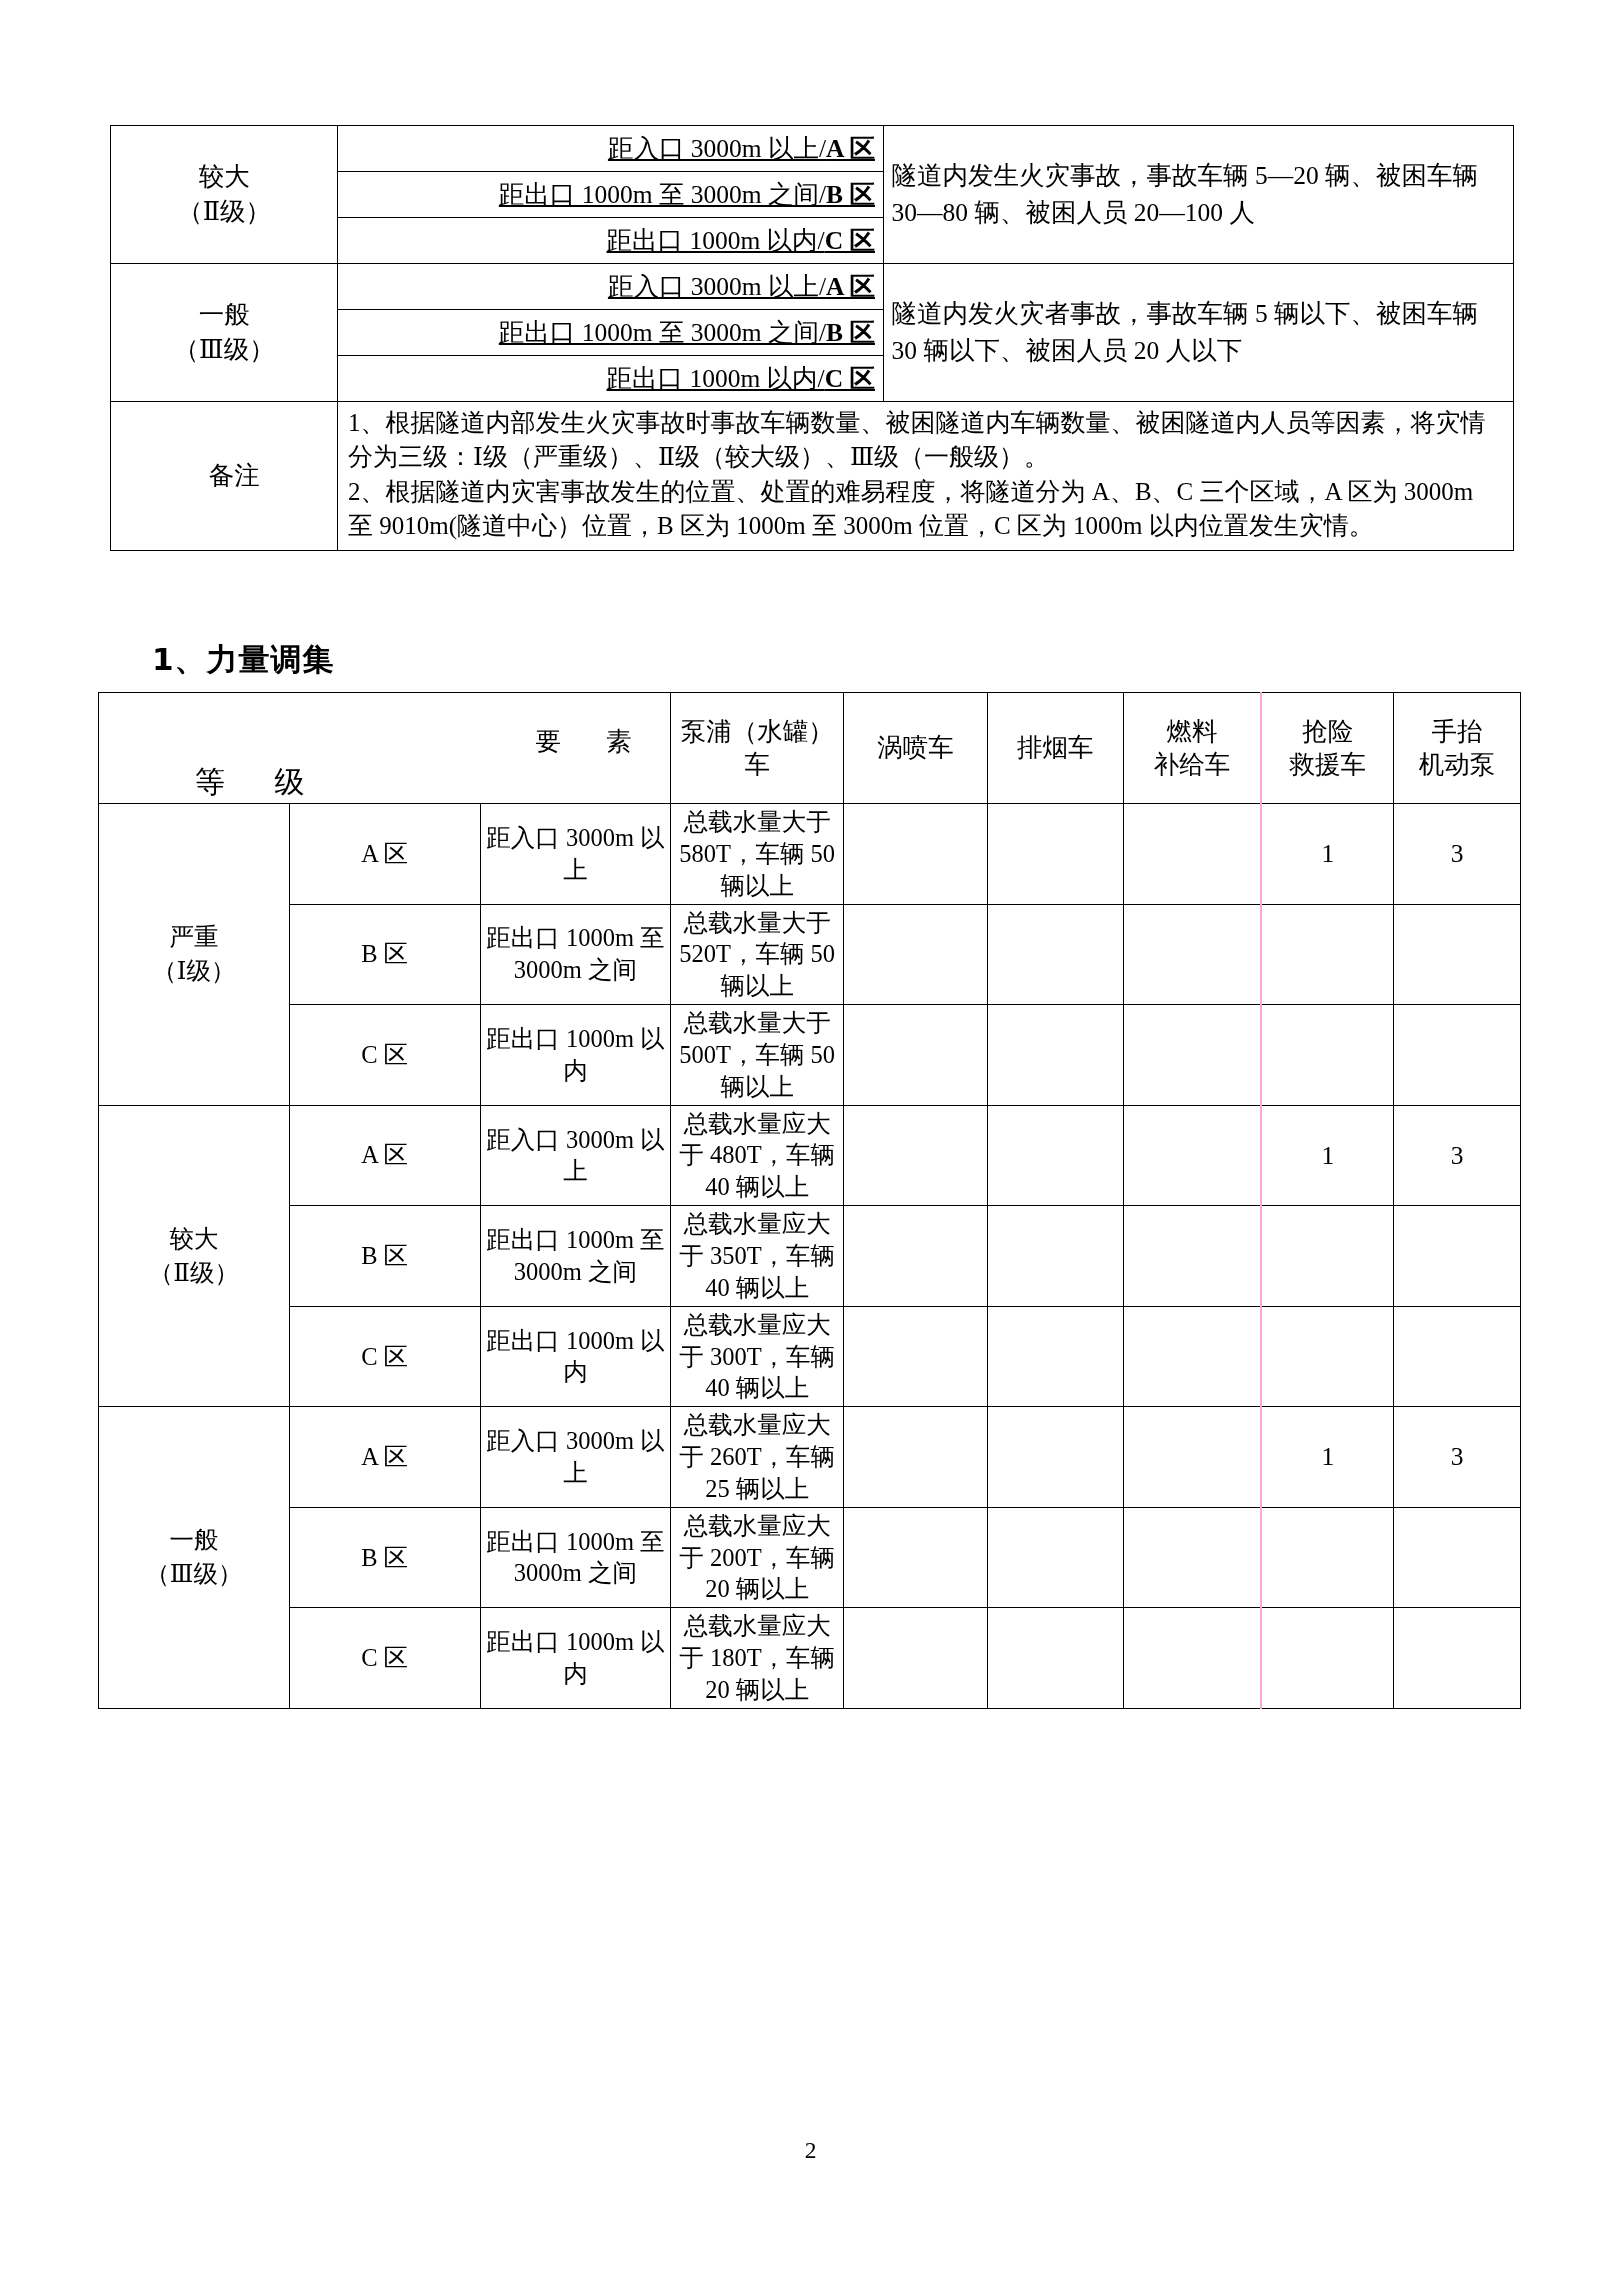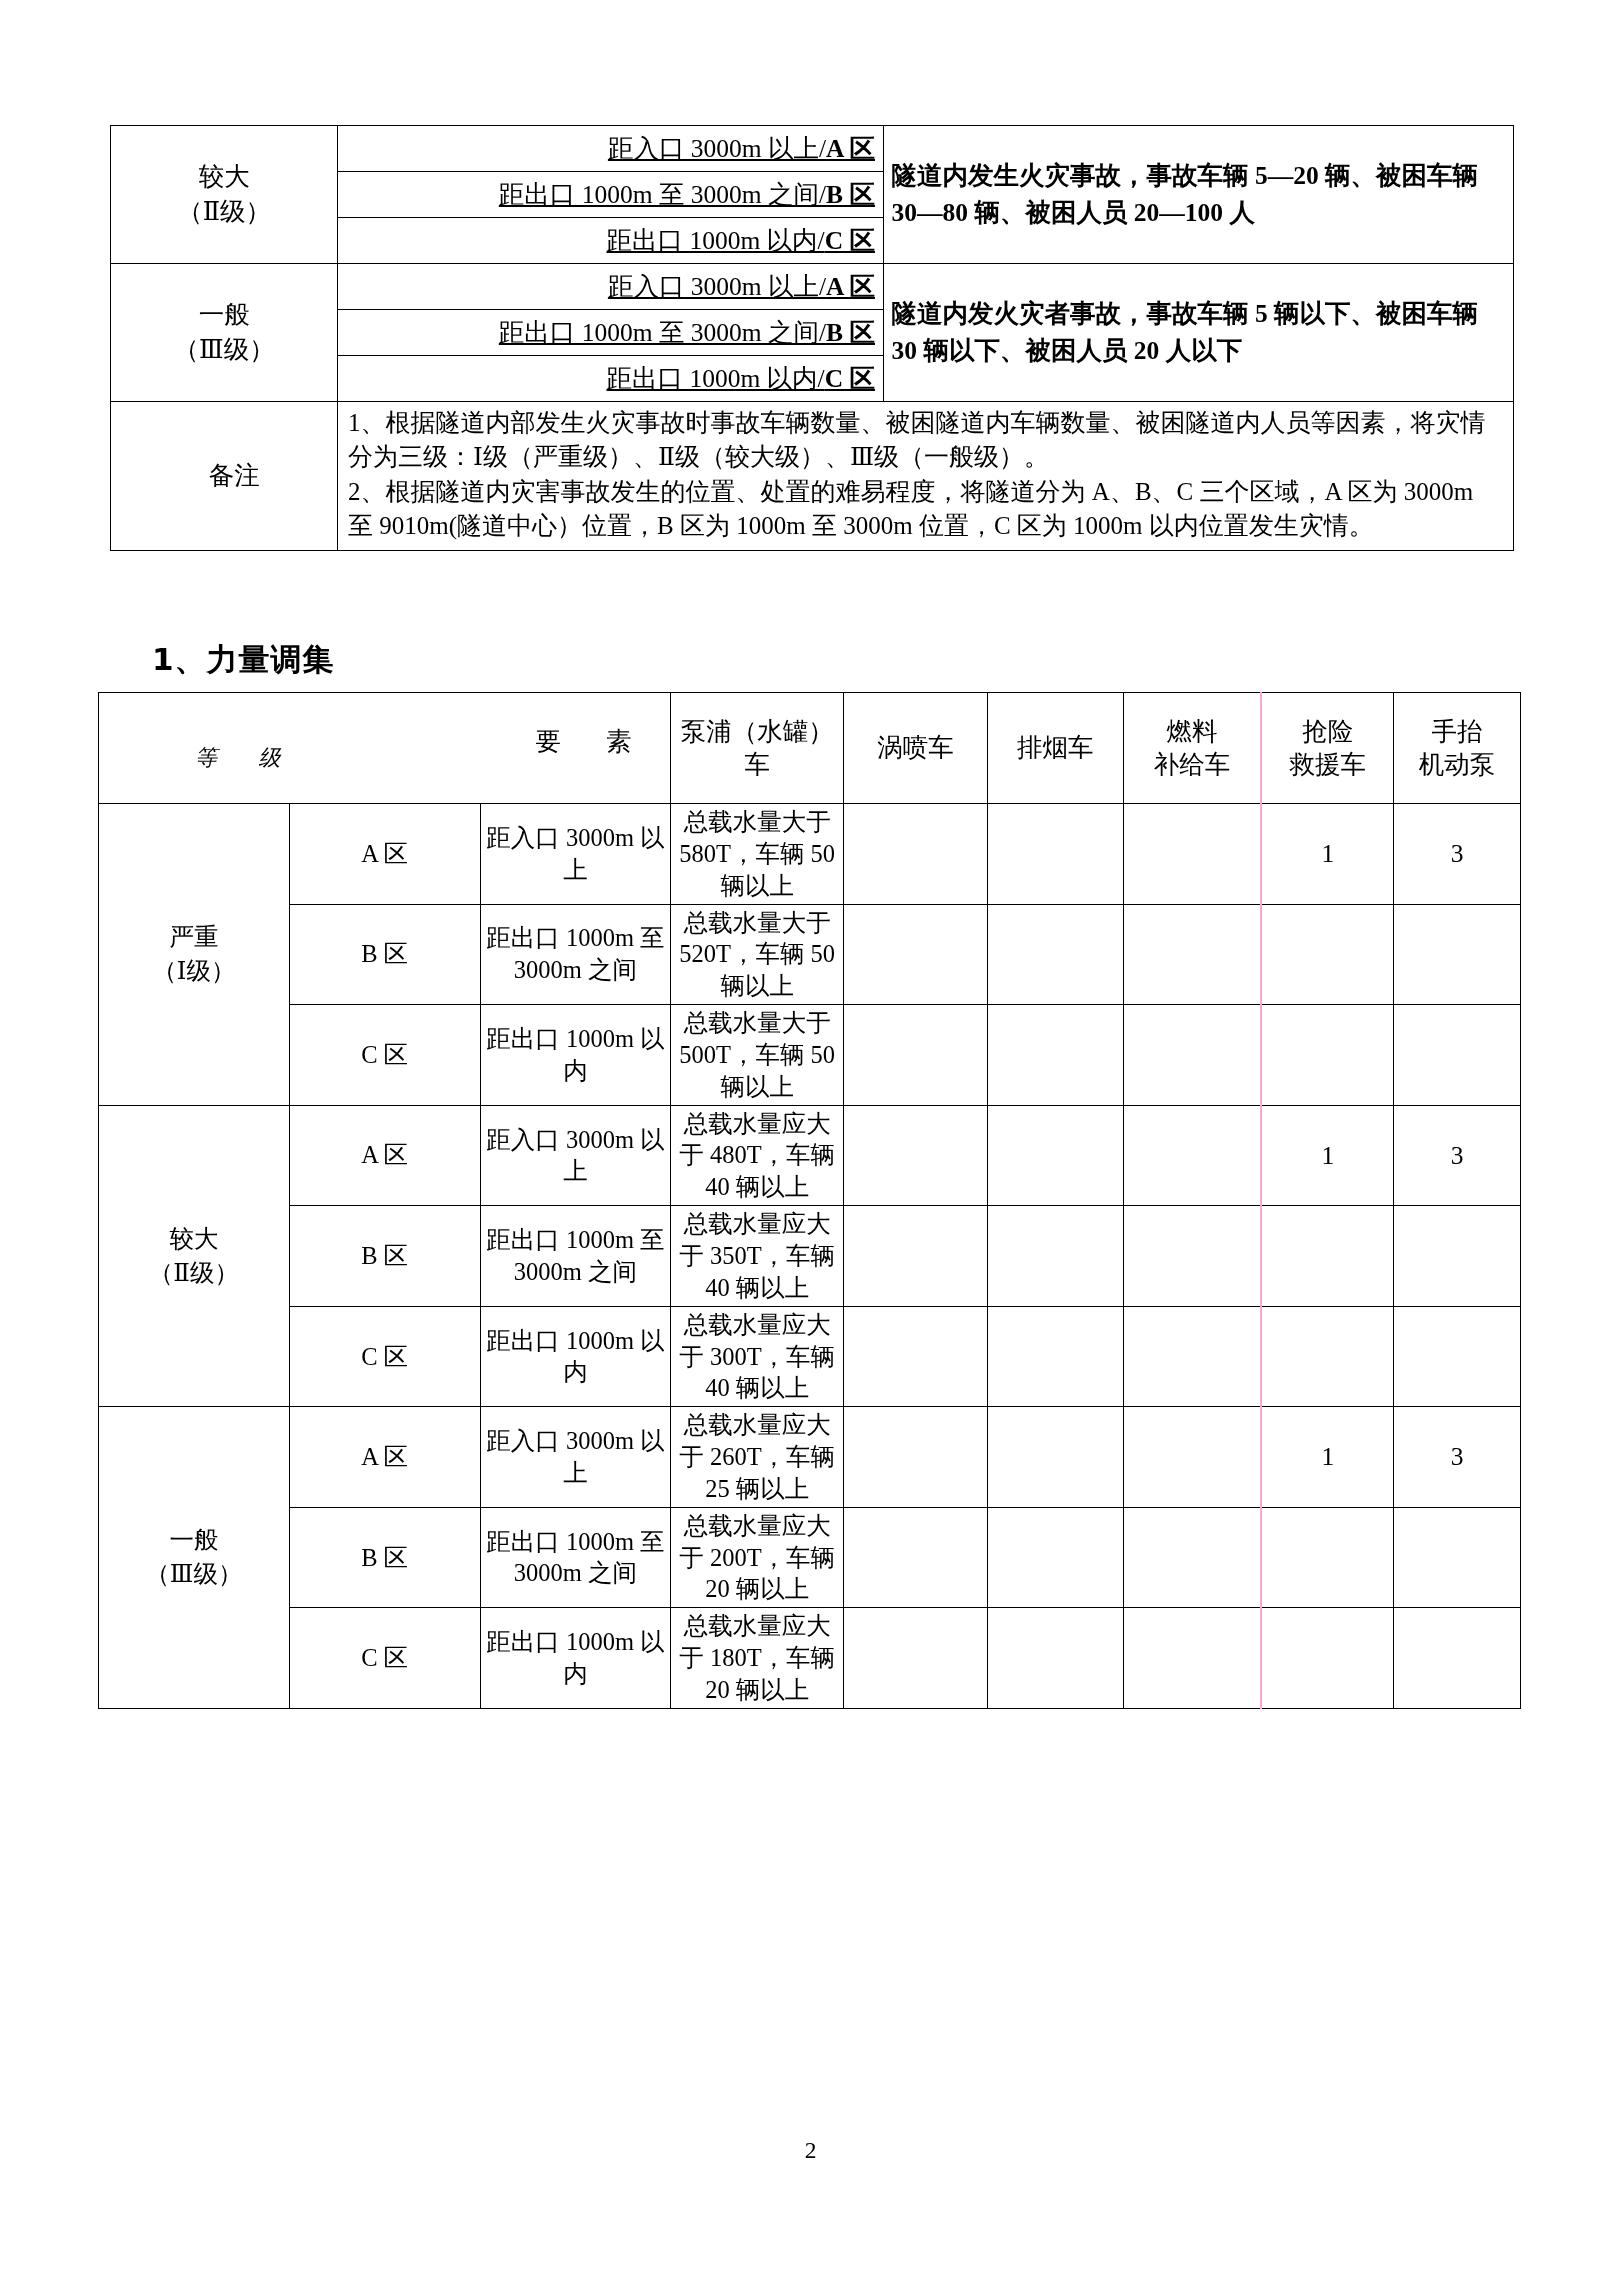--- a/index.html
+++ b/index.html
@@ -47,21 +47,20 @@
   .t1 .zone {
     width: 376px;
     text-align: right;
     height: 41px;
     text-decoration: underline;
   }
   .t1 .desc {
     width: 437px;
     text-align: left;
     line-height: 1.42;
-    font-weight: bold;
   }
   .t1 .note-label {
     text-align: center;
     width: 147px;
     padding-left: 28px;
   }
   .t1 .note-body {
     text-align: left;
     font-size: 25px;
     line-height: 1.38;
@@ -120,24 +119,23 @@
   .hdr-split .elem-label {
     position: absolute;
     right: 29px;
     top: 32px;
     font-size: 25.5px;
     letter-spacing: 9.8px;
   }
   .hdr-split .level-label {
     position: absolute;
     left: 96px;
-    bottom: 30px;
-    font-size: 22px;
+    bottom: 2px;
+    font-size: 30px;
     letter-spacing: 9.8px;
-    font-style: italic;
   }
   .t2 .hdr-cell {
     font-size: 25.5px;
     line-height: 1.3;
     height: 106px;
   }
   .t2 .body-row td {
     height: 94px;
   }
   .t2 .cell-multiline {

